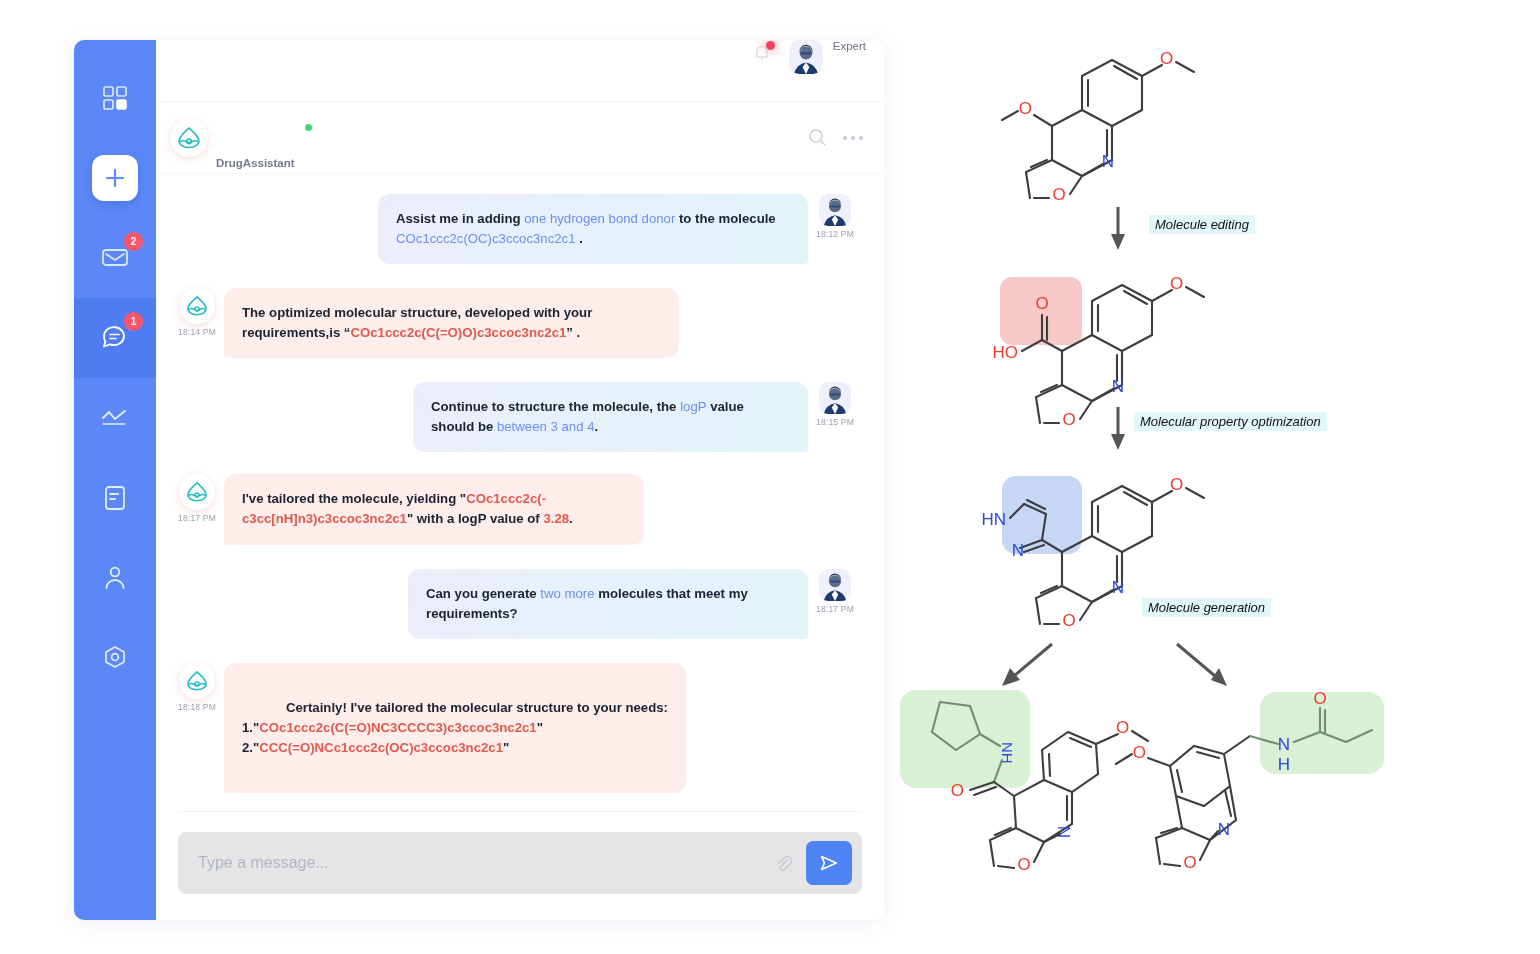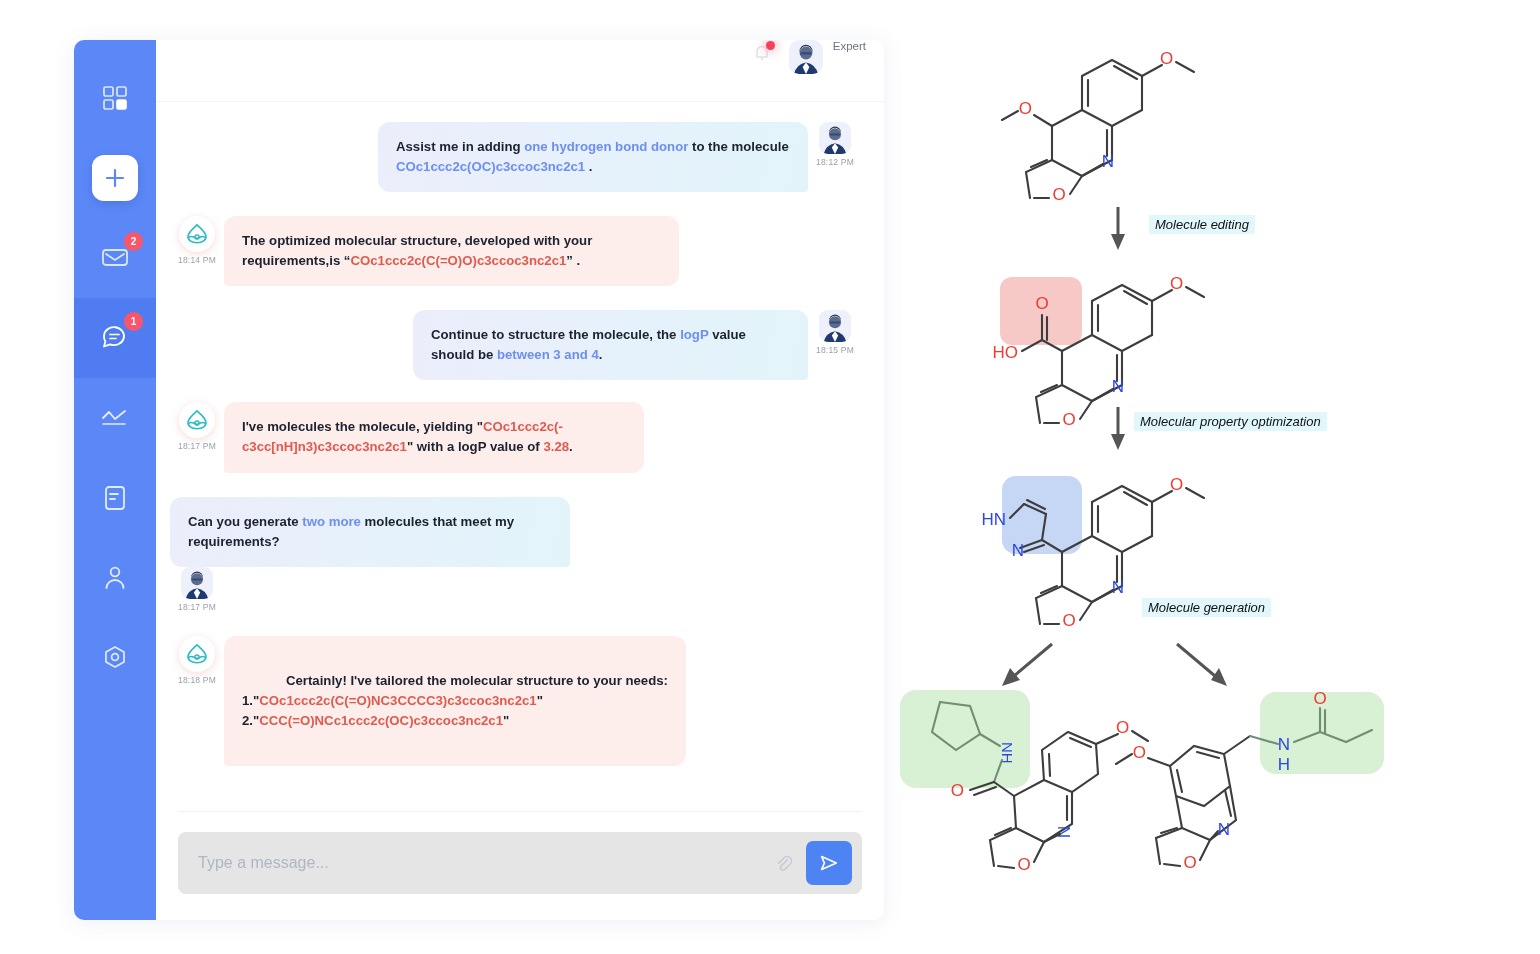--- a/index.html
+++ b/index.html
@@ -136,21 +136,21 @@
     max-width: 430px;
   }
   .bubble.user {
     background: linear-gradient(100deg, #ecedfb 0%, #e6f1fb 48%, #e2f4fa 100%);
     border-radius: 12px 12px 4px 12px;
   }
   .bubble.bot {
     background: #fdeeec;
     border-radius: 12px 12px 12px 4px;
   }
-  .hl-blue { color: #6d8ff2; font-weight: 700; margin-top: 12px; }
+  .hl-blue { color: #6d8ff2; font-weight: 400; margin-top: 12px; }
   .hl-red  { color: #e05a4e; font-weight: 700; }
 
   .usr-avatar {
     width: 32px; height: 32px; border-radius: 9px;
     background: #eef1fb; overflow: hidden; position: relative;
   }
 
   
   .composer-wrap { flex: none; padding: 0 22px 26px 22px; }
   .composer-sep { height: 1px; background: #f0f2f7; margin-bottom: 20px; }
@@ -294,20 +294,45 @@
             <path d="M5 34 q2.5 -10 12 -11.5 q9.5 1.5 12 11.5 Z" fill="#1f3a70"></path>
             <path d="M17 22.5 L13.6 27 L17 34 L20.4 27 Z" fill="#ffffff"></path>
             <circle cx="17" cy="13" r="6.4" fill="#5d6b86"></circle>
             <path d="M10.6 12.5 a6.4 6.4 0 0 1 12.8 0 v-1.4 a6.4 6.4 0 0 0 -12.8 0 Z" fill="#22345c"></path>
             <rect x="11.4" y="12.2" width="11.2" height="2.2" rx="1" fill="#2e4a86"></rect>
           </svg>
         </div>
         <span class="expert-name">Expert</span>
       </div>
 
+      <div class="asst-header">
+        <div class="logo-circle">
+          <svg width="26" height="24" viewBox="0 0 26 24">
+            <path d="M13 2 C9.4 5.5 4 9.6 3.2 14.2 C2.6 18.3 7 21.5 13 21.5 C19 21.5 23.4 18.3 22.8 14.2 C22 9.6 16.6 5.5 13 2 Z" fill="none" stroke="#27bcc4" stroke-width="1.7"></path>
+            <path d="M4.2 15.8 C7.2 12.6 10 16.6 13 16.6 C16 16.6 18.8 12.6 21.8 15.8" fill="none" stroke="#27bcc4" stroke-width="1.6"></path>
+            <circle cx="13" cy="15.4" r="2.3" fill="none" stroke="#27bcc4" stroke-width="1.5"></circle>
+          </svg>
+        </div>
+        <span class="asst-name">DrugAssistant</span>
+        <span class="online-dot"></span>
+        <span class="hdr-spacer"></span>
+        <span class="hdr-icon">
+          <svg width="19" height="19" viewBox="0 0 19 19">
+            <circle cx="8" cy="8" r="6" fill="none" stroke="#cfd3de" stroke-width="1.6"></circle>
+            <path d="M12.6 12.6 L17 17" stroke="#cfd3de" stroke-width="1.6" stroke-linecap="round"></path>
+          </svg>
+        </span>
+        <span class="hdr-icon">
+          <span class="dots">
+              <i></i>
+              <i></i>
+              <i></i>
+            </span>
+        </span>
+      </div>
 
       <div class="messages">
 
         <div class="msg-row user" style="margin-top:6px;">
           <div class="bubble user">
             <span>Assist me in adding </span><span class="hl-blue">one hydrogen bond donor</span><span> to the molecule </span><span class="hl-blue">COc1ccc2c(OC)c3ccoc3nc2c1</span><span> .</span>
           </div>
           <div class="side-ident">
             <div class="usr-avatar">
               <svg width="32" height="32" viewBox="0 0 34 34">
@@ -363,25 +388,25 @@
             <div class="logo-circle" style="width:36px;height:36px;">
               <svg width="24" height="22" viewBox="0 0 26 24">
                 <path d="M13 2 C9.4 5.5 4 9.6 3.2 14.2 C2.6 18.3 7 21.5 13 21.5 C19 21.5 23.4 18.3 22.8 14.2 C22 9.6 16.6 5.5 13 2 Z" fill="none" stroke="#27bcc4" stroke-width="1.7"></path>
                 <path d="M4.2 15.8 C7.2 12.6 10 16.6 13 16.6 C16 16.6 18.8 12.6 21.8 15.8" fill="none" stroke="#27bcc4" stroke-width="1.6"></path>
                 <circle cx="13" cy="15.4" r="2.3" fill="none" stroke="#27bcc4" stroke-width="1.5"></circle>
               </svg>
             </div>
             <span class="stamp">18:17 PM</span>
           </div>
           <div class="bubble bot" style="max-width:420px;">
-            <span>I've molecules the molecule, yielding "</span><span class="hl-red">COc1ccc2c(-c3cc[nH]n3)c3ccoc3nc2c1</span><span>" with a logP value of </span><span class="hl-red">3.28</span><span>.</span>
-          </div>
-        </div>
-
-        <div class="msg-row user" style="margin-top:18px;flex-direction:column;">
+            <span>I've tailored the molecule, yielding "</span><span class="hl-red">COc1ccc2c(-c3cc[nH]n3)c3ccoc3nc2c1</span><span>" with a logP value of </span><span class="hl-red">3.28</span><span>.</span>
+          </div>
+        </div>
+
+        <div class="msg-row user" style="margin-top:18px;">
           <div class="bubble user" style="max-width:400px;">
             <span>Can you generate </span><span class="hl-blue">two more</span><span> molecules that meet my requirements?</span>
           </div>
           <div class="side-ident">
             <div class="usr-avatar">
               <svg width="32" height="32" viewBox="0 0 34 34">
                 <rect width="34" height="34" rx="9" fill="#eef1fb"></rect>
                 <path d="M5 34 q2.5 -10 12 -11.5 q9.5 1.5 12 11.5 Z" fill="#1f3a70"></path>
                 <path d="M17 22.5 L13.6 27 L17 34 L20.4 27 Z" fill="#ffffff"></path>
                 <circle cx="17" cy="13" r="6.4" fill="#5d6b86"></circle>

